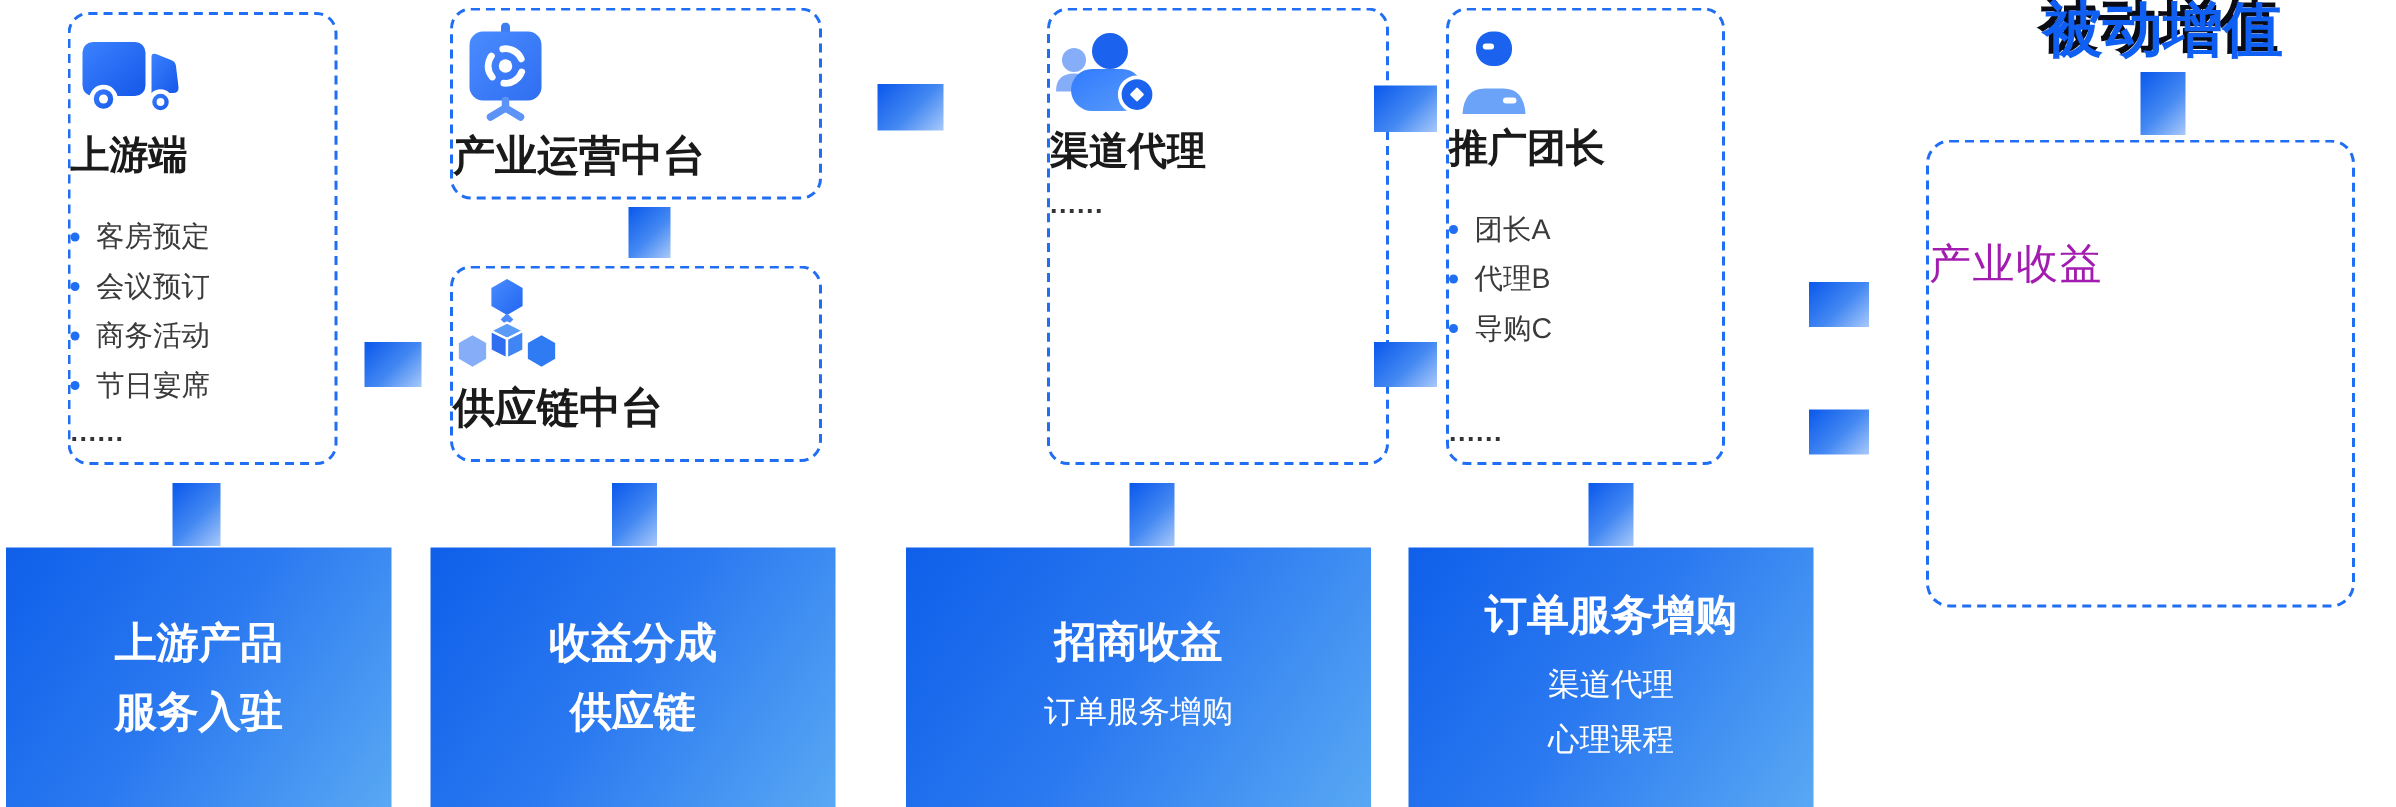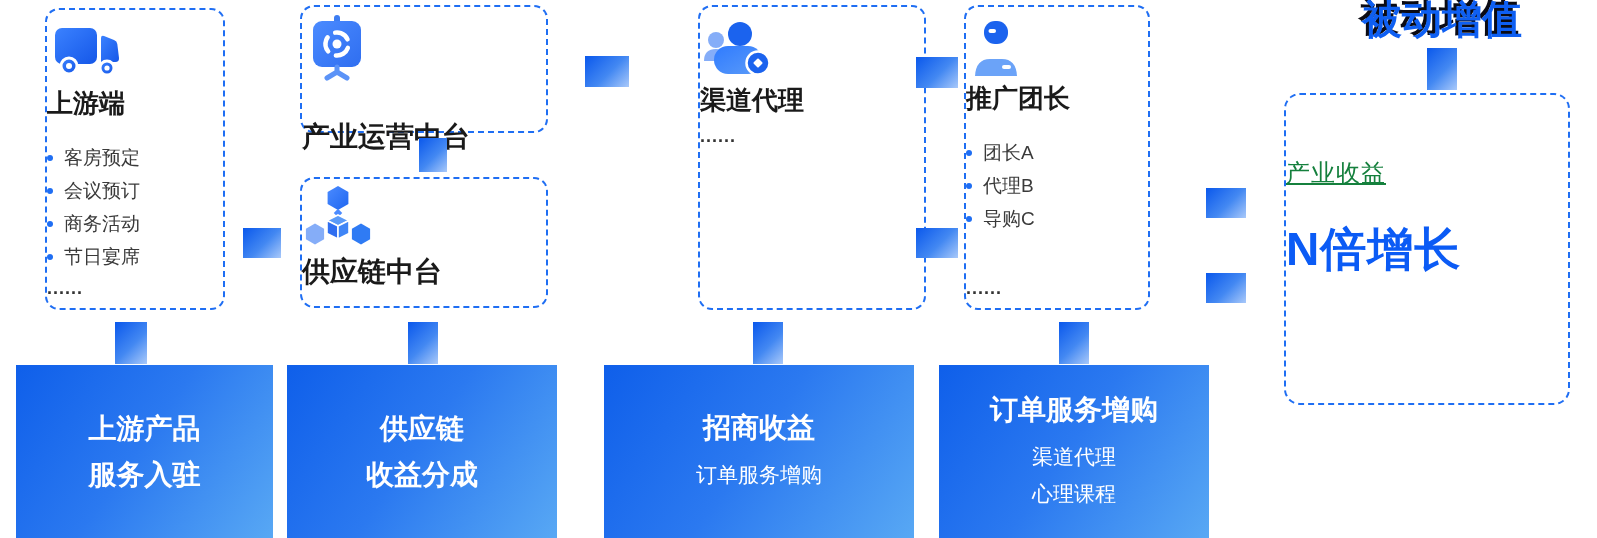--- a/index.html
+++ b/index.html
@@ -6,21 +6,21 @@
   .canvas {
     position:relative; width:1597px; height:538px; background:#ffffff;
     overflow:hidden; font-family:"Liberation Sans", sans-serif;
   }
   .dashed-box {
     position:absolute; border:2px dashed #1f6ef3; border-radius:14px;
     background:#fff; box-sizing:border-box;
     display:flex; flex-direction:column; align-items:flex-start;
   }
   #box-upstream  { left:45px;  top:8px;   width:180px; height:302px; padding-top:12px; }
-  #box-operation { left:300px; top:5px;   width:248px; height:128px; padding-top:8px;gap:33px; }
+  #box-operation { left:300px; top:5px;   width:248px; height:128px; padding-top:8px; }
   #box-supply    { left:300px; top:177px; width:248px; height:131px; padding-top:6px; }
   #box-channel   { left:698px; top:5px;   width:228px; height:305px; padding-top:12px; }
   #box-leader    { left:964px; top:5px;   width:186px; height:305px; padding-top:12px; }
   #box-revenue   { left:1284px;top:93px;  width:286px; height:312px; border-radius:16px; padding-top:62px; }
 
   .node-title { font-size:26px; font-weight:700; color:#1a1a1a; margin-top:4px; white-space:nowrap; }
   .node-title.big { font-size:28px; }
 
   .node-list { list-style:none; margin:24px 0 0 0; padding:0; display:flex; flex-direction:column; gap:7px; }
   .node-list li { display:flex; align-items:center; gap:11px; font-size:19px; color:#3a3a3a; white-space:nowrap; }
@@ -44,34 +44,34 @@
   #conn-b-card   { left:408px;  top:322px; width:30px; height:42px; }
   #conn-c-card   { left:753px;  top:322px; width:30px; height:42px; }
   #conn-d-card   { left:1059px; top:322px; width:30px; height:42px; }
 
   .card {
     position:absolute; top:365px; height:173px; color:#ffffff;
     background:linear-gradient(125deg,#0f5fea 0%,#2b79f0 48%,#58a8f4 100%);
     display:flex; flex-direction:column; align-items:center; justify-content:center;
     text-align:center;
   }
-  #card-1 { left:16px;   width:257px; }
+  #card-1 { left:4px;   width:257px; }
   #card-2 { left:287px; width:270px; }
   #card-3 { left:604px; width:310px; }
   #card-4 { left:939px; width:270px; }
   .card-line  { font-size:28px; font-weight:700; line-height:1.62; white-space:nowrap; }
   .card-title { font-size:28px; font-weight:700; margin-bottom:9px; white-space:nowrap; }
   .card-sub   { font-size:21px; font-weight:400; line-height:1.78; white-space:nowrap; }
 
   #passive-title {
     position:absolute; left:1327px; top:-8px; width:230px; text-align:center;
     font-size:40px; font-weight:800; color:#0e5ff2;
     text-shadow:-3px -3px 0 #0b0b14; white-space:nowrap;
   }
-  .revenue-title { font-size:24px; font-weight:500; color:#15803d; letter-spacing:1px;text-decoration:underline; }
+  .revenue-title { font-size:28px; font-weight:500; color:#a21caf; letter-spacing:1px; }
   .revenue-highlight { font-size:46px; font-weight:800; color:#0b5bf5; margin-top:30px; letter-spacing:1px; }
 
   .icon-wrap { flex:none; display:flex; align-items:center; justify-content:center; }
 </style>
 </head>
 <body>
 
 <div class="canvas">
 
   <div class="dashed-box" id="box-upstream">
@@ -198,43 +198,42 @@
           <span>导购C</span>
         </li>
     </ul>
     <div class="ellipsis low">......</div>
   </div>
 
   <div id="passive-title">被动增值</div>
 
   <div class="dashed-box" id="box-revenue">
     <div class="revenue-title">产业收益</div>
-    <div class="revenue-highlight">N倍增长</div>
   </div>
 
   <div class="conn" id="conn-a-b"></div>
   <div class="conn" id="conn-b1-b2"></div>
   <div class="conn" id="conn-b1-c"></div>
   <div class="conn" id="conn-c-d-top"></div>
   <div class="conn" id="conn-c-d-bot"></div>
   <div class="conn" id="conn-d-e-top"></div>
   <div class="conn" id="conn-d-e-bot"></div>
   <div class="conn" id="conn-title-e"></div>
   <div class="conn" id="conn-a-card"></div>
   <div class="conn" id="conn-b-card"></div>
   <div class="conn" id="conn-c-card"></div>
   <div class="conn" id="conn-d-card"></div>
 
   <div class="card" id="card-1">
     <div class="card-line">上游产品</div>
     <div class="card-line">服务入驻</div>
   </div>
   <div class="card" id="card-2">
+    <div class="card-line">收益分成</div>
     <div class="card-line">供应链</div>
-    <div class="card-line">收益分成</div>
   </div>
   <div class="card" id="card-3">
     <div class="card-title">招商收益</div>
     <div class="card-sub">订单服务增购</div>
   </div>
   <div class="card" id="card-4">
     <div class="card-title">订单服务增购</div>
     <div class="card-sub">渠道代理</div>
     <div class="card-sub">心理课程</div>
   </div>

